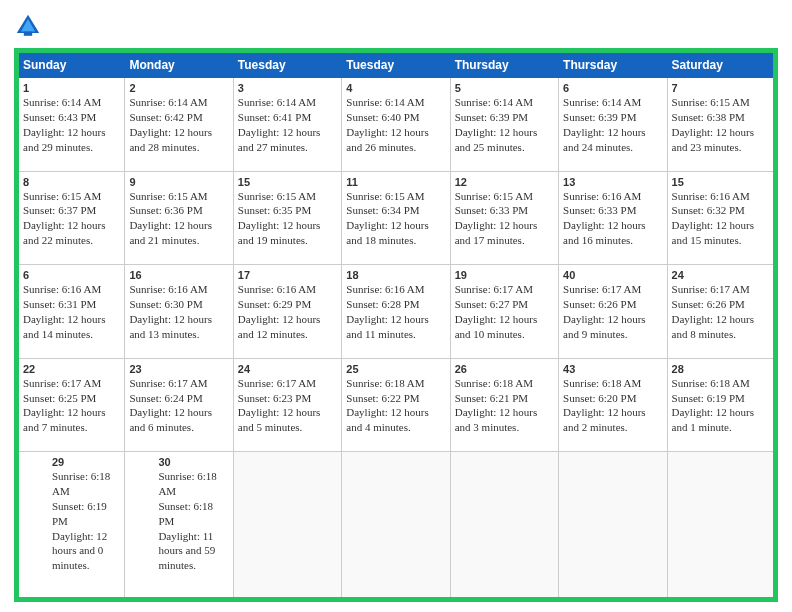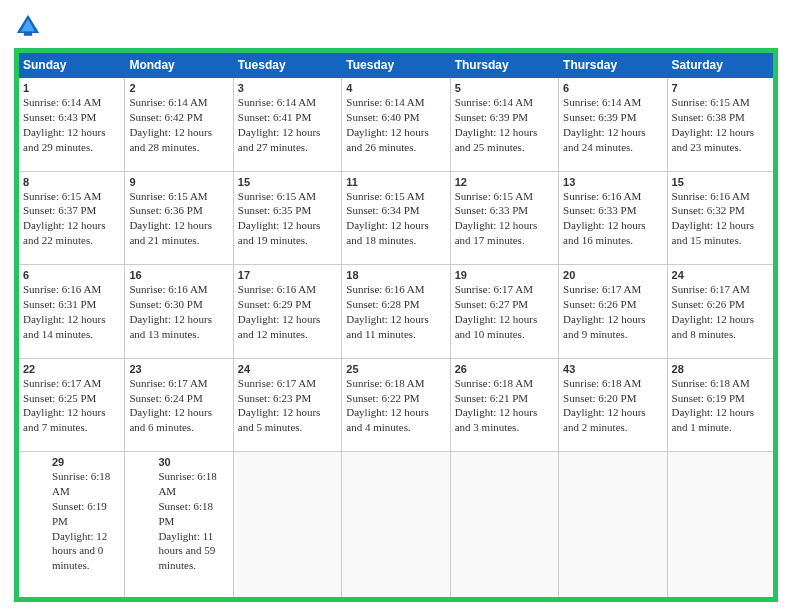--- a/index.html
+++ b/index.html
@@ -283,21 +283,21 @@
       </td>
           <td>
         <span class="day-num">19</span>
         <div class="day-info">
           Sunrise: 6:17 AM<br>
           Sunset: 6:27 PM<br>
           Daylight: 12 hours and 10 minutes.
         </div>
       </td>
           <td>
-        <span class="day-num">20</span>
+        <span class="day-num">40</span>
         <div class="day-info">
           Sunrise: 6:17 AM<br>
           Sunset: 6:26 PM<br>
           Daylight: 12 hours and 9 minutes.
         </div>
       </td>
           <td>
         <span class="day-num">24</span>
         <div class="day-info">
           Sunrise: 6:17 AM<br>

